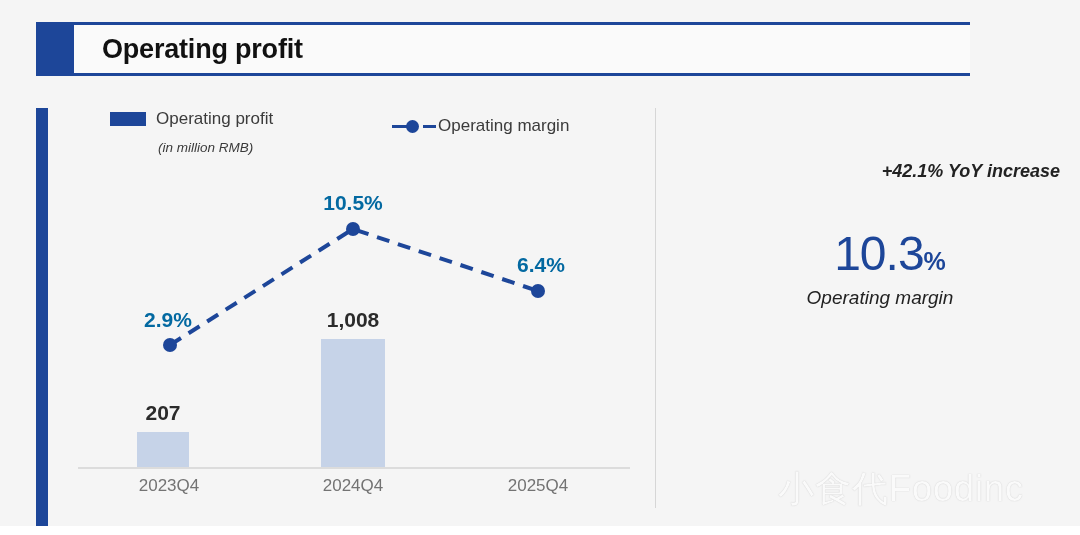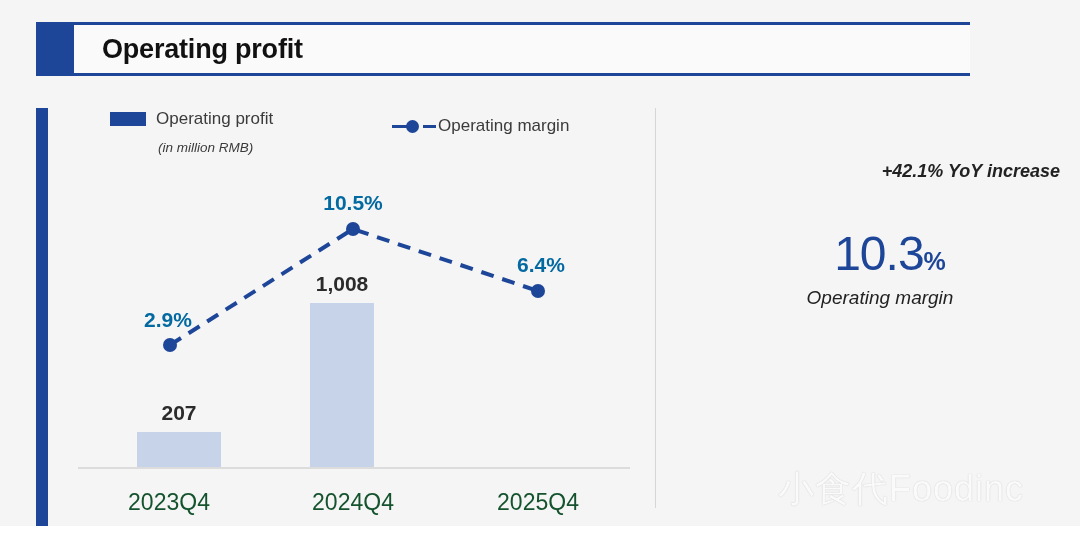--- a/index.html
+++ b/index.html
@@ -72,22 +72,22 @@
   .chart{position:absolute;left:78px;top:170px;width:552px;height:340px;}
   .chart-baseline{
     position:absolute;left:0;top:297px;width:552px;height:1.5px;background:#dcdcdc;
   }
   .bar{position:absolute;bottom:43px;}
   .bar-value{
     position:absolute;left:50%;transform:translateX(-50%);
     font-size:21px;font-weight:bold;color:#2b2b2b;white-space:nowrap;
   }
   .xlabel{
-    position:absolute;top:319px;transform:translateX(-50%);
-    font-size:23px;color:#14532d;white-space:nowrap;
+    position:absolute;top:306px;transform:translateX(-50%);
+    font-size:17px;color:#737373;white-space:nowrap;
   }
   .marker{
     position:absolute;width:14px;height:14px;border-radius:50%;
     background:#1d4699;transform:translate(-50%,-50%);
   }
   .mlabel{
     position:absolute;transform:translate(-50%,-50%);
     font-size:21px;font-weight:bold;color:#0369a1;white-space:nowrap;
   }
   .lineLayer{position:absolute;left:0;top:0;width:552px;height:340px;}
@@ -161,24 +161,24 @@
     </div>
   </div>
 
   <div class="chart">
     <div class="chart-baseline"></div>
 
     <svg class="lineLayer" viewBox="0 0 552 340">
       <polyline points="92,175 275,59 460,121" fill="none" stroke="#1d4699" stroke-width="4" stroke-dasharray="13 9" stroke-linecap="butt"></polyline>
     </svg>
 
-    <div class="bar" style="left:59px;width:84px;height:35px;background:#c6d3e8;">
+    <div class="bar" style="left:59px;width:52px;height:35px;background:#c6d3e8;">
       <span class="bar-value" style="top:-31px;">207</span>
     </div>
-    <div class="bar" style="left:232px;width:64px;height:164px;background:#c6d3e8;">
+    <div class="bar" style="left:243px;width:64px;height:128px;background:#c6d3e8;">
       <span class="bar-value" style="top:-31px;">1,008</span>
     </div>
 
     <div class="marker" style="left:92px;top:175px;"></div>
     <div class="marker" style="left:275px;top:59px;"></div>
     <div class="marker" style="left:460px;top:121px;"></div>
 
     <div class="mlabel" style="left:90px;top:150px;">2.9%</div>
     <div class="mlabel" style="left:275px;top:33px;">10.5%</div>
     <div class="mlabel" style="left:463px;top:95px;">6.4%</div>

